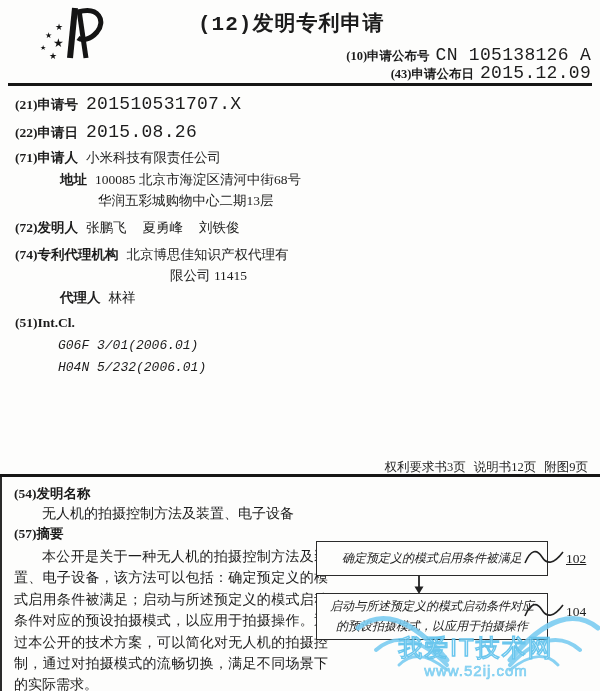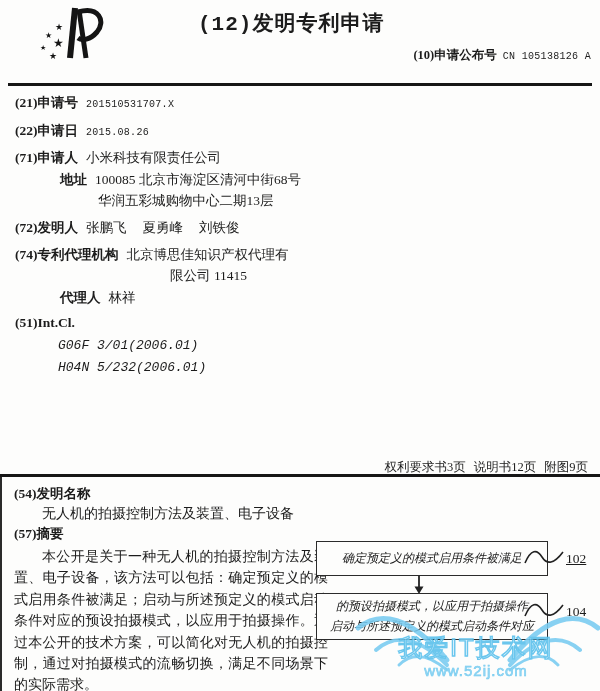--- a/index.html
+++ b/index.html
@@ -18,21 +18,21 @@
   .logo { position:absolute; left:33px; top:5px; width:84px; height:60px; }
   .doc-type {
     position:absolute; left:198px; top:9px;
     font-size:21px; font-weight:bold; letter-spacing:1px;
     white-space:nowrap;
     font-family:Liberation Mono, monospace;
   }
   .pub-info { position:absolute; right:9px; top:47px; text-align:right; }
   .pub-row { font-size:12.5px; line-height:17px; white-space:nowrap; }
   .pub-row .lbl { font-weight:bold; margin-right:6px; }
-  .mono { font-family:"Liberation Mono","DejaVu Sans Mono",monospace; font-size:10px; letter-spacing:0.3px; }
+  .mono { font-family:"Liberation Mono","DejaVu Sans Mono",monospace; font-size:18px; letter-spacing:0.3px; }
 
   .rule-top { position:absolute; left:8px; right:8px; top:83px; height:2.5px; background:#161616; }
   .rule-mid { position:absolute; left:0; right:0; top:474px; height:3px; background:#161616; }
   .edge-line { position:absolute; left:0; top:477px; width:2px; height:214px; background:#2a2a2a; }
 
   
   .row { position:absolute; left:15px; font-size:13.5px; white-space:nowrap; }
   .row .lbl { font-weight:bold; margin-right:8px; }
   .row .name { margin-right:16px; }
   .italic-code { font-style:italic; font-family:"Liberation Mono","DejaVu Sans Mono",monospace; font-size:13px; }
@@ -102,20 +102,23 @@
       <text x="7" y="45" font-size="7" fill="#141414" font-family="'DejaVu Sans',sans-serif">★</text>
       <text x="16" y="54" font-size="9" fill="#141414" font-family="'DejaVu Sans',sans-serif">★</text>
     </svg>
   </div>
   <h1 class="doc-type">(12)发明专利申请</h1>
 
   <div class="pub-info">
     <div class="pub-row">
       <span class="lbl">(10)申请公布号</span><span class="mono">CN 105138126 A</span>
     </div>
+    <div class="pub-row">
+      <span class="lbl">(43)申请公布日</span><span class="mono">2015.12.09</span>
+    </div>
   </div>
 
   <div class="rule-top"></div>
 
   <div class="row" style="top:94px">
     <span class="lbl">(21)申请号</span><span class="mono">201510531707.X</span>
   </div>
   <div class="row" style="top:122px">
     <span class="lbl">(22)申请日</span><span class="mono">2015.08.26</span>
   </div>
@@ -172,22 +175,22 @@
   <div class="flow-ref flow-ref-1">102</div>
 
   <div class="flow-arrow">
     <svg width="14" height="18" viewBox="0 0 14 18">
         <line x1="7" y1="0" x2="7" y2="11" stroke="#222" stroke-width="1.8"></line>
         <polygon points="2.5,10.5 11.5,10.5 7,18" fill="#222"></polygon>
       </svg>
   </div>
 
   <div class="flow-box flow-box-2">
+    <span>启动与所述预定义的模式启动条件对应</span>
     <span>的预设拍摄模式，以应用于拍摄操作</span>
-    <span>启动与所述预定义的模式启动条件对应</span>
   </div>
   <div class="squiggle squiggle-2">
     <svg width="40" height="20" viewBox="0 0 40 20">
         <path d="M1 15 C7 1, 13 1, 18 9 C23 17, 30 16, 39 4" fill="none" stroke="#222" stroke-width="1.6"></path>
       </svg>
   </div>
   <div class="flow-ref flow-ref-2">104</div>
 
   <div class="watermark">
     <div class="wm-wings">

